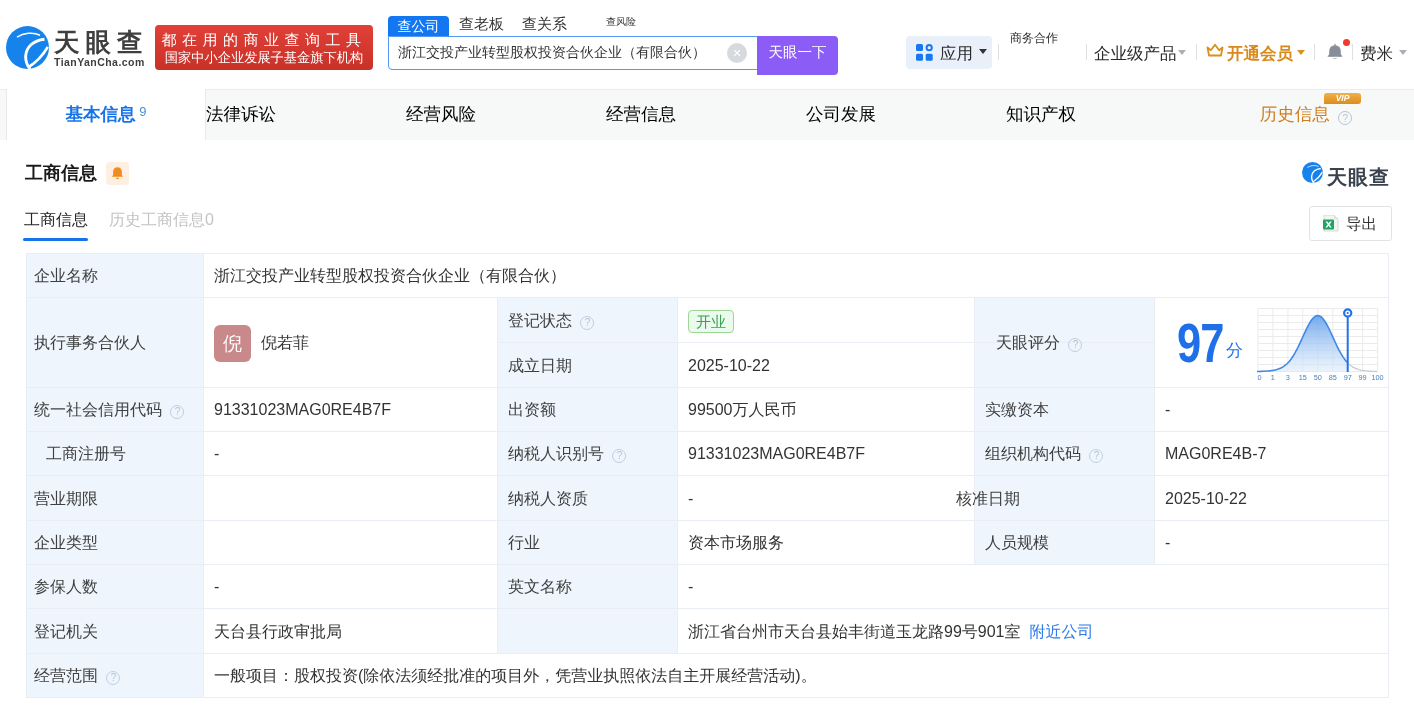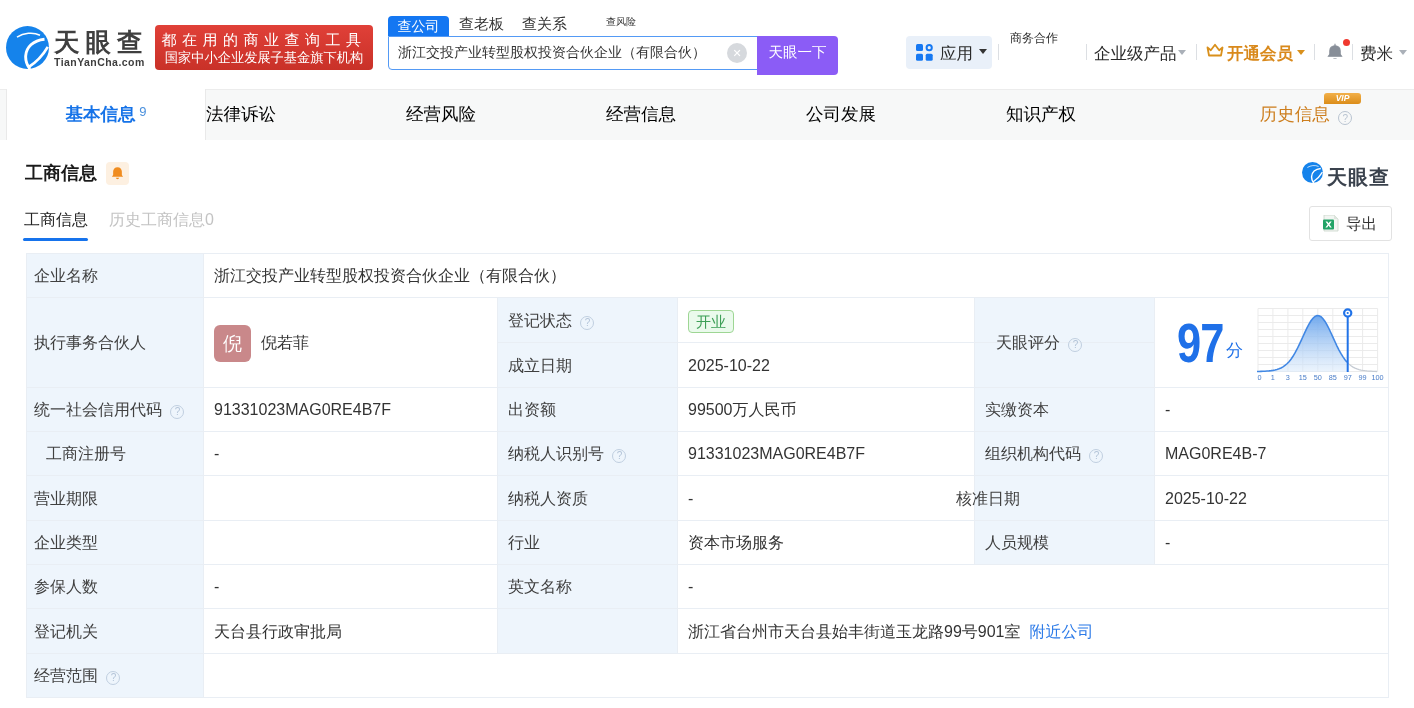--- a/index.html
+++ b/index.html
@@ -235,13 +235,14 @@
   <div class="lab" style="left:34px;top:565px;line-height:44px;">参保人数</div>
   <div class="val" style="left:214px;top:565px;line-height:44px;">-</div>
   <div class="lab" style="left:508px;top:565px;line-height:44px;text-align:center;">英文名称</div>
   <div class="val" style="left:688px;top:565px;line-height:44px;">-</div>
 
   <div class="lab" style="left:34px;top:609px;line-height:45px;text-align:right;">登记机关</div>
   <div class="val" style="left:214px;top:609px;line-height:45px;">天台县行政审批局</div>
   <div class="val" style="left:688px;top:609px;line-height:45px;">浙江省台州市天台县始丰街道玉龙路99号901室&nbsp; <span style="color:#2d7be8;">附近公司</span></div>
 
   <div class="lab" style="left:34px;top:654px;line-height:44px;">经营范围 <span class="qm">?</span></div>
+  <div class="val" style="left:214px;top:654px;line-height:44px;">一般项目：股权投资(除依法须经批准的项目外，凭营业执照依法自主开展经营活动)。</div>
 </div>
 
 </body></html>

